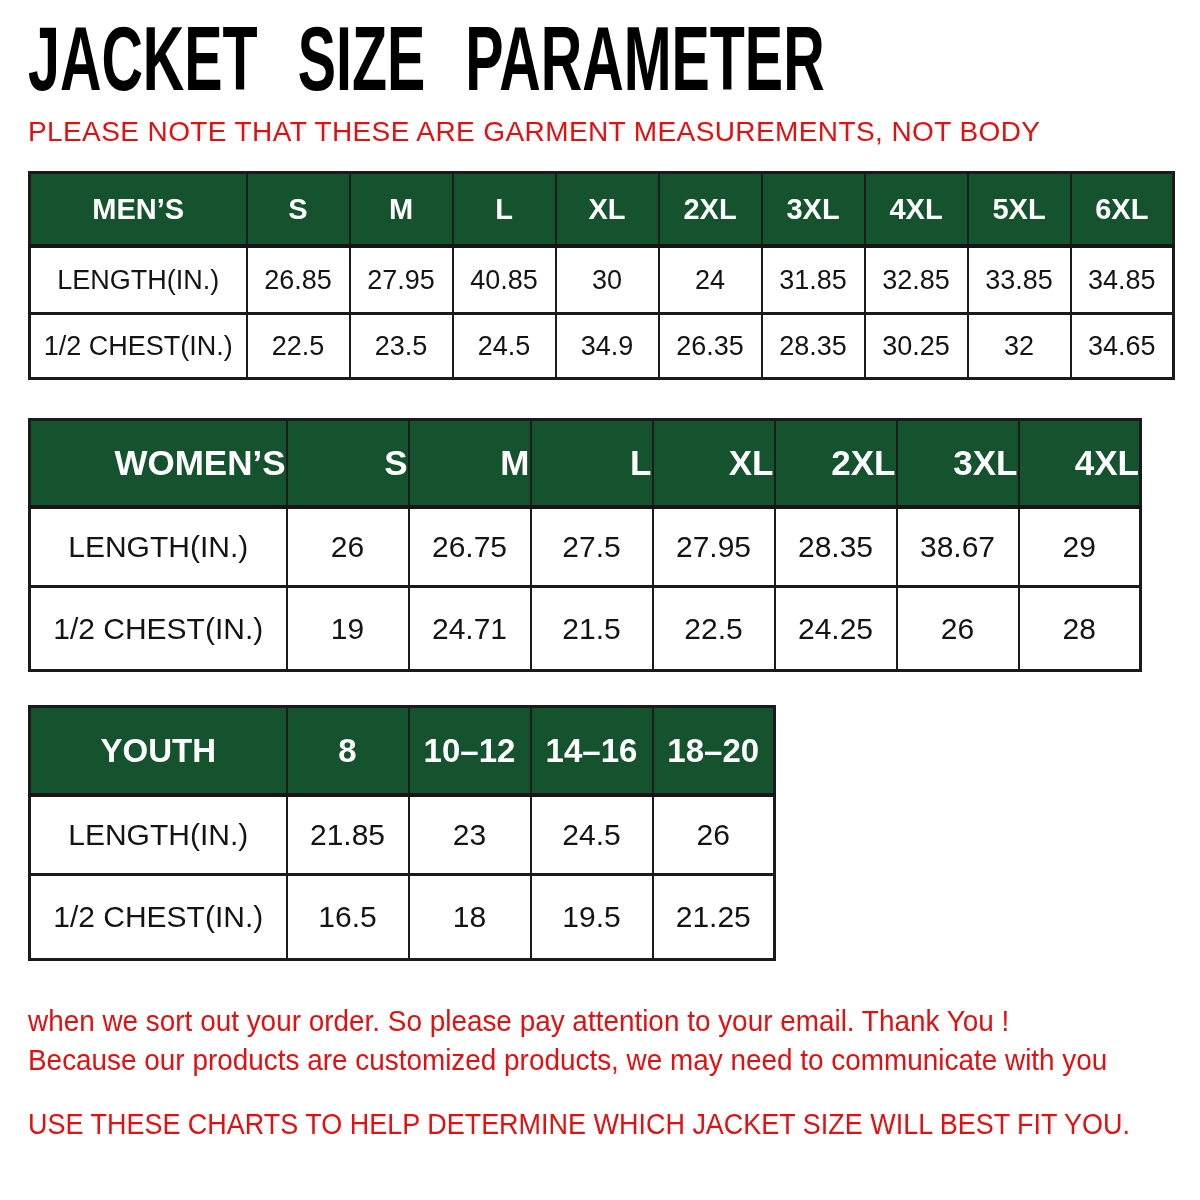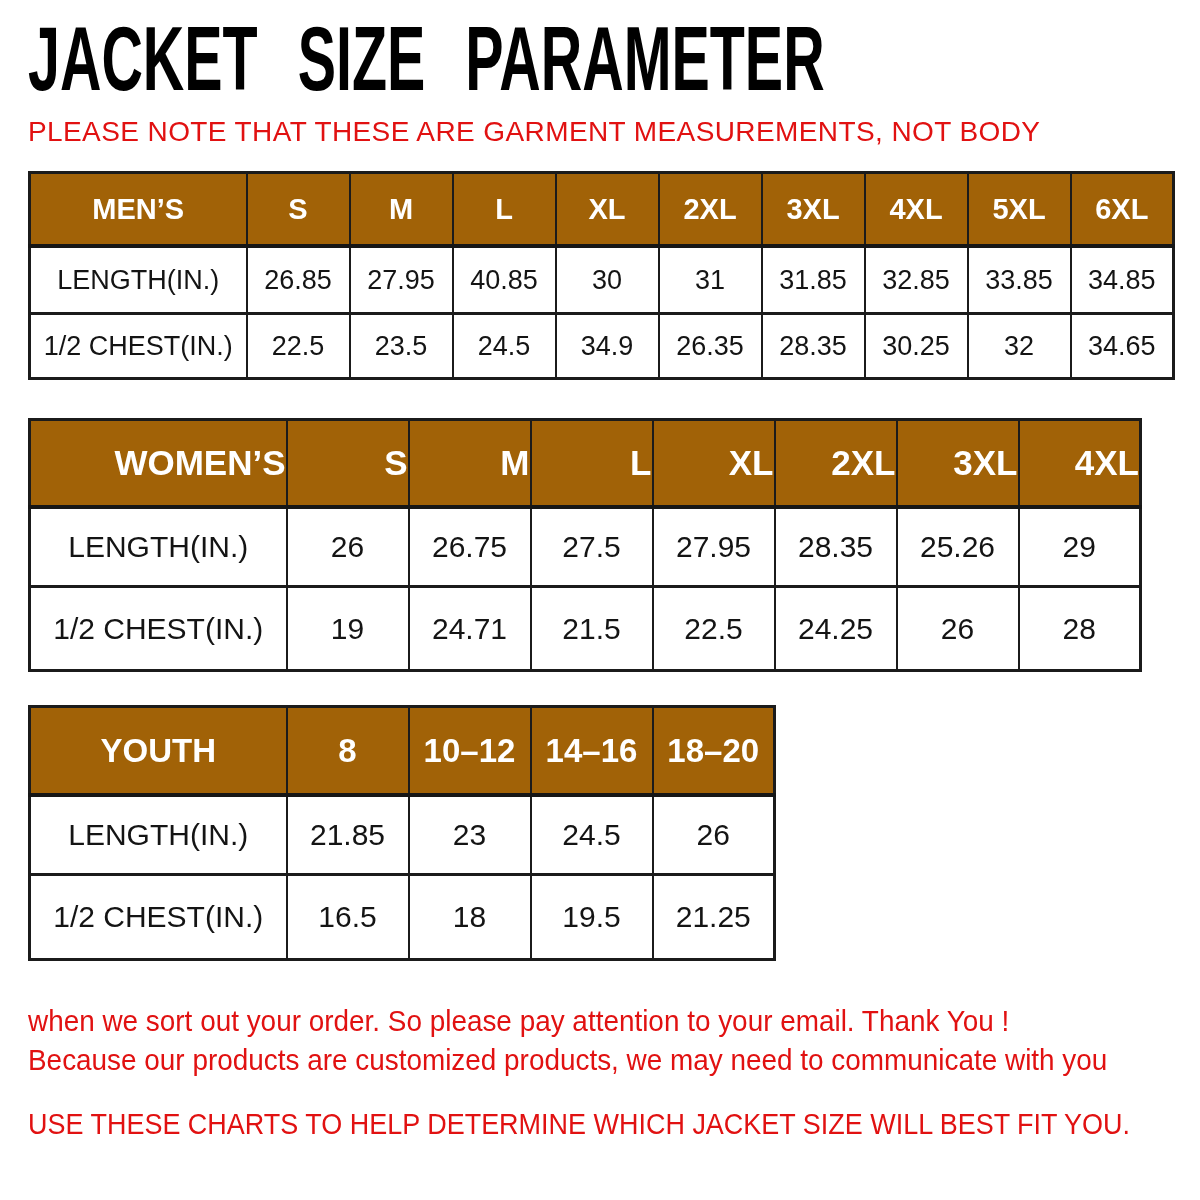--- a/index.html
+++ b/index.html
@@ -50,21 +50,21 @@
     border: 3px solid #1b1b1b;
   }
   th, td {
     border: 2px solid #1b1b1b;
     text-align: center;
     vertical-align: middle;
     padding: 0;
     overflow: hidden;
   }
   thead th {
-    background: #a16207;
+    background: #14532d;
     color: #ffffff;
     font-weight: bold;
     border-bottom: 4px solid #161616;
   }
   tbody tr:first-child td { border-bottom: 3px solid #1b1b1b; }
   td { color: #141414; font-weight: 400; }
 
   .t-mens { margin-top: 22px; width: 1144px; }
   .t-mens col.c-label { width: 217px; }
   .t-mens col.c-size  { width: 103px; }
@@ -152,21 +152,21 @@
         <th>6XL</th>
       </tr>
     </thead>
     <tbody>
       <tr>
         <td>LENGTH(IN.)</td>
         <td>26.85</td>
         <td>27.95</td>
         <td>40.85</td>
         <td>30</td>
-        <td>31</td>
+        <td>24</td>
         <td>31.85</td>
         <td>32.85</td>
         <td>33.85</td>
         <td>34.85</td>
       </tr>
       <tr>
         <td>1/2 CHEST(IN.)</td>
         <td>22.5</td>
         <td>23.5</td>
         <td>24.5</td>
@@ -204,21 +204,21 @@
       </tr>
     </thead>
     <tbody>
       <tr>
         <td>LENGTH(IN.)</td>
         <td>26</td>
         <td>26.75</td>
         <td>27.5</td>
         <td>27.95</td>
         <td>28.35</td>
-        <td>25.26</td>
+        <td>38.67</td>
         <td>29</td>
       </tr>
       <tr>
         <td>1/2 CHEST(IN.)</td>
         <td>19</td>
         <td>24.71</td>
         <td>21.5</td>
         <td>22.5</td>
         <td>24.25</td>
         <td>26</td>

